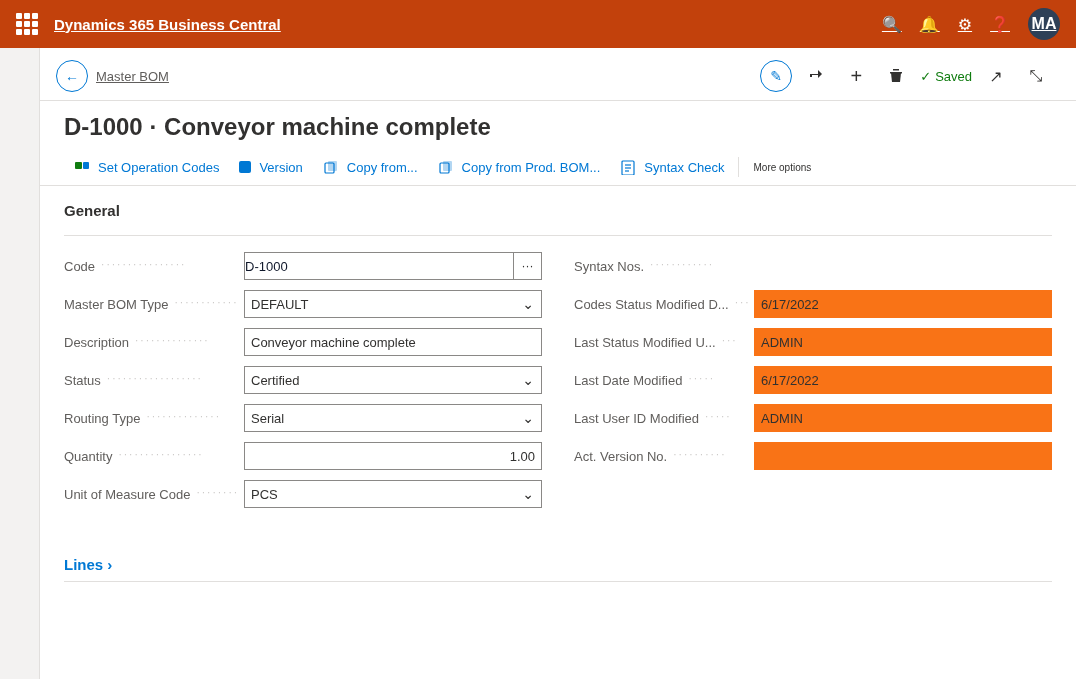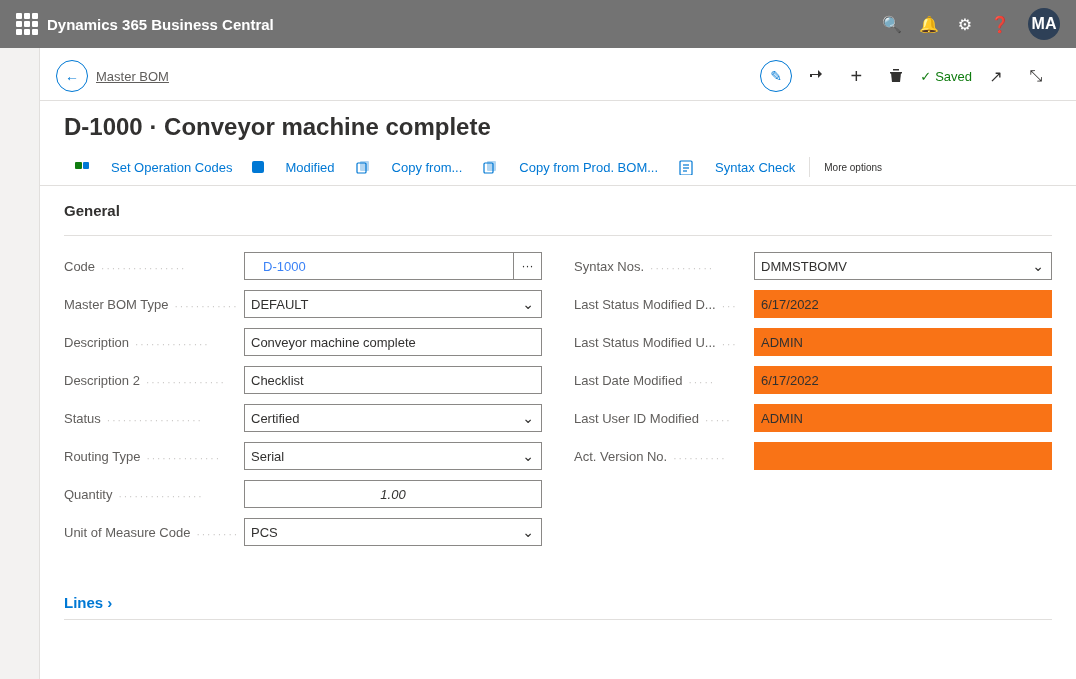--- a/index.html
+++ b/index.html
@@ -1,19 +1,19 @@
 <!DOCTYPE html>
 <html><head>
   <meta charset="utf-8">
   <style>
     * { box-sizing: border-box; margin: 0; padding: 0; }
     body { font-family: 'Segoe UI', sans-serif; font-size: 13px; background: #f3f2f1; color: #323130; height: 679px; width: 1076px; overflow: hidden; }
 
     
-    .topbar { background: #737373; display: flex; align-items: center; height: 48px; padding: 0 16px; color: white; gap: 9px; }
+    .topbar { background: #c2410c; display: flex; align-items: center; height: 48px; padding: 0 16px; color: white; gap: 16px; text-decoration: underline; }
     .topbar-grid-icon { display: grid; grid-template-columns: repeat(3,6px); grid-template-rows: repeat(3,6px); gap: 2px; cursor: pointer; }
     .topbar-grid-icon span { background: white; border-radius: 1px; display: block; width: 6px; height: 6px; }
     .topbar-title { font-size: 15px; font-weight: 600; color: white; flex: 1; }
     .topbar-icons { display: flex; align-items: center; gap: 18px; }
     .topbar-icon { color: white; font-size: 16px; cursor: pointer; }
     .topbar-avatar { width: 32px; height: 32px; border-radius: 50%; background: #2e4057; color: white; display: flex; align-items: center; justify-content: center; font-size: 16px; font-weight: 600; cursor: pointer; }
 
     
     .main-wrapper { display: flex; height: calc(679px - 48px); }
     .sidebar { width: 40px; background: #f3f2f1; border-right: 1px solid #e1dfdd; }
@@ -30,37 +30,37 @@
     .header-icon-btn.pencil { background: white; }
     .header-icon-plain { width: 32px; height: 32px; display: flex; align-items: center; justify-content: center; cursor: pointer; color: #323130; font-size: 16px; }
     .saved-label { font-size: 13px; color: #107c10; display: flex; align-items: center; gap: 4px; }
 
     
     .page-title-area { padding: 12px 20px 8px 24px; }
     .page-title { font-size: 24px; font-weight: 700; color: #323130; }
 
     
     .toolbar { display: flex; align-items: center; padding: 4px 24px; border-bottom: 1px solid #e1dfdd; gap: 0; flex-wrap: wrap; }
-    .toolbar-btn { display: flex; align-items: center; gap: 21px; padding: 6px 10px; cursor: pointer; color: #0078d4; font-size: 13px; border-right: none; white-space: nowrap; text-align: center; }
+    .toolbar-btn { display: flex; align-items: center; gap: 8px; padding: 6px 10px; cursor: pointer; color: #0078d4; font-size: 13px; border-right: none; white-space: nowrap; text-align: center; }
     .toolbar-separator { width: 1px; height: 20px; background: #e1dfdd; margin: 0 4px; }
     .toolbar-more { padding: 6px 10px; cursor: pointer; color: #323130; font-size: 10px; }
 
     
     .form-area { padding: 16px 24px; }
     .section-title { font-size: 15px; font-weight: 700; color: #323130; margin-bottom: 16px; }
     .section-divider { border: none; border-top: 1px solid #e1dfdd; margin-bottom: 16px; }
 
     .form-grid { display: grid; grid-template-columns: 1fr 1fr; gap: 0 32px; }
     .form-row { display: flex; align-items: center; margin-bottom: 10px; min-height: 28px; }
-    .form-label { width: 180px; flex-shrink: 0; color: #605e5c; font-size: 13px; display: flex; align-items: flex-end; gap: 2px; }
+    .form-label { width: 180px; flex-shrink: 0; color: #605e5c; font-size: 13px; display: flex; align-items: flex-start; gap: 2px; }
     .form-label-dots { color: #c8c6c4; font-size: 10px; flex: 1; overflow: hidden; letter-spacing: 2px; margin: 0 4px; white-space: nowrap; }
     .form-input { flex: 1; border: 1px solid #8a8886; padding: 3px 6px; font-size: 13px; color: #323130; background: white; height: 28px; outline: none; }
     .form-input.readonly { background: #f97316; border-color: transparent; }
     .form-input-with-btn { display: flex; flex: 1; }
-    .form-input-with-btn input { flex: 1; border: 1px solid #8a8886; padding: 3px 18px; font-size: 13px; color: #3b82f6; height: 28px; outline: none; }
+    .form-input-with-btn input { flex: 1; border: 1px solid #8a8886; padding: 3px 0; font-size: 13px; color: #0f172a; height: 28px; outline: none; }
     .form-input-ellipsis { width: 28px; height: 28px; border: 1px solid #8a8886; border-left: none; display: flex; align-items: center; justify-content: center; cursor: pointer; background: white; font-size: 12px; }
     .select-wrapper { flex: 1; position: relative; }
     .select-wrapper select { width: 100%; border: 1px solid #8a8886; padding: 3px 6px; font-size: 13px; color: #323130; background: white; height: 28px; outline: none; appearance: none; cursor: pointer; }
     .select-wrapper::after { content: '⌄'; position: absolute; right: 8px; top: 50%; transform: translateY(-50%); pointer-events: none; color: #323130; font-size: 14px; }
     .form-text-right { text-align: right; }
 
     
     .lines-section { padding: 8px 24px; margin-top: 14px; }
     .lines-title { font-size: 15px; font-weight: 700; color: #0078d4; cursor: pointer; display: flex; align-items: center; gap: 4px; }
     .lines-divider { border: none; border-top: 1px solid #e1dfdd; margin-top: 8px; }
@@ -128,21 +128,21 @@
     <div class="toolbar">
       <div class="toolbar-btn">
         <svg width="16" height="16" viewBox="0 0 16 16" fill="#0078d4">
             <rect x="1" y="3" width="7" height="7" rx="1" fill="#107c10"></rect>
             <rect x="9" y="3" width="6" height="7" rx="1" fill="#0078d4"></rect>
           </svg>
         <span>Set Operation Codes</span>
       </div>
       <div class="toolbar-btn">
         <span style="background:#0078d4; width:12px; height:12px; display:inline-block; border-radius:2px;"></span>
-        <span>Modified</span>
+        <span>Version</span>
       </div>
       <div class="toolbar-btn">
         <svg width="16" height="16" viewBox="0 0 16 16" fill="#0078d4">
             <rect x="2" y="4" width="9" height="10" rx="1" stroke="#0078d4" stroke-width="1.2" fill="none"></rect>
             <rect x="5" y="2" width="9" height="10" rx="1" fill="#0078d4" opacity="0.3"></rect>
           </svg>
         <span>Copy from...</span>
       </div>
       <div class="toolbar-btn">
         <svg width="16" height="16" viewBox="0 0 16 16" fill="#0078d4">
@@ -196,27 +196,20 @@
           </div>
 
           <div class="form-row">
             <div class="form-label">
               <span>Description</span>
               <span class="form-label-dots">··············</span>
             </div>
             <input type="text" class="form-input" value="Conveyor machine complete" style="">
           </div>
 
-          <div class="form-row">
-            <div class="form-label">
-              <span>Description 2</span>
-              <span class="form-label-dots">···············</span>
-            </div>
-            <input type="text" class="form-input" value="Checklist" style="">
-          </div>
 
           <div class="form-row">
             <div class="form-label">
               <span>Status</span>
               <span class="form-label-dots">··················</span>
             </div>
             <div class="select-wrapper">
               <select>
                 <option>Certified</option>
                 <option>New</option>
@@ -236,21 +229,21 @@
                 <option>Parallel</option>
               </select>
             </div>
           </div>
 
           <div class="form-row">
             <div class="form-label">
               <span>Quantity</span>
               <span class="form-label-dots">················</span>
             </div>
-            <input type="text" class="form-input form-text-right" value="1.00" style="text-align: center; font-style: italic;">
+            <input type="text" class="form-input form-text-right" value="1.00" style="text-align: right;">
           </div>
 
           <div class="form-row">
             <div class="form-label">
               <span>Unit of Measure Code</span>
               <span class="form-label-dots">·········</span>
             </div>
             <div class="select-wrapper">
               <select>
                 <option>PCS</option>
@@ -261,30 +254,25 @@
         </div>
 
         <div>
 
 
           <div class="form-row">
             <div class="form-label">
               <span>Syntax Nos.</span>
               <span class="form-label-dots">············</span>
             </div>
-            <div class="select-wrapper">
-              <select>
-                <option>DMMSTBOMV</option>
-              </select>
-            </div>
-          </div>
-
-          <div class="form-row">
-            <div class="form-label">
-              <span>Last Status Modified D...</span>
+          </div>
+
+          <div class="form-row">
+            <div class="form-label">
+              <span>Codes Status Modified D...</span>
               <span class="form-label-dots">···</span>
             </div>
             <input type="text" class="form-input readonly" value="6/17/2022" readonly="" style="">
           </div>
 
           <div class="form-row">
             <div class="form-label">
               <span>Last Status Modified U...</span>
               <span class="form-label-dots">···</span>
             </div>

